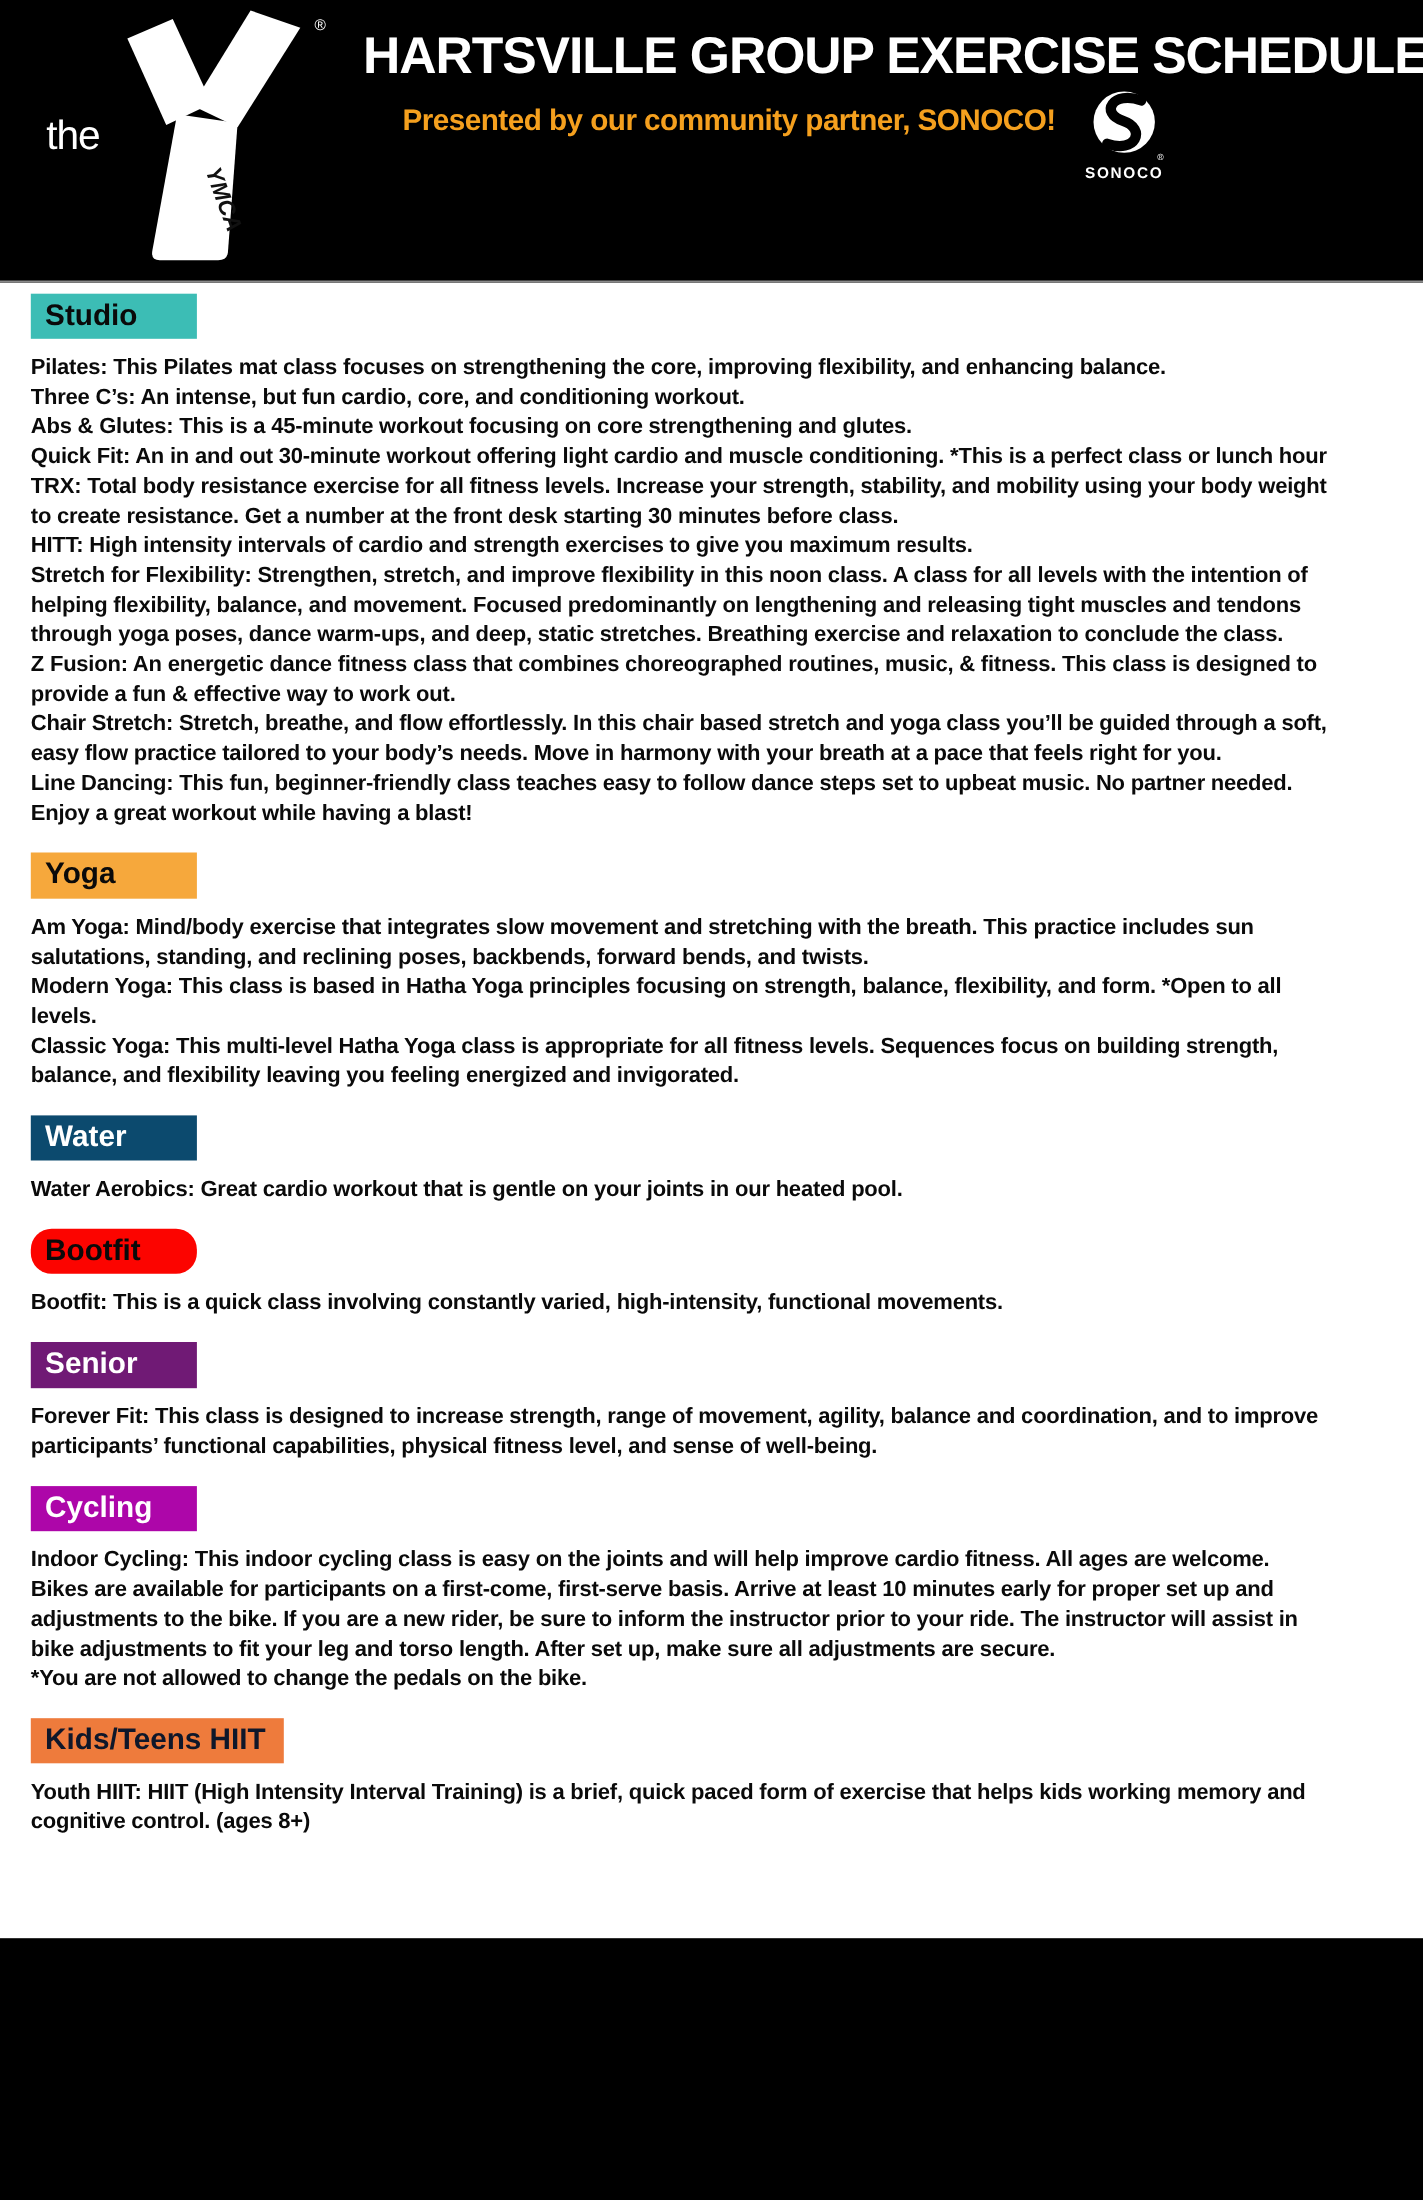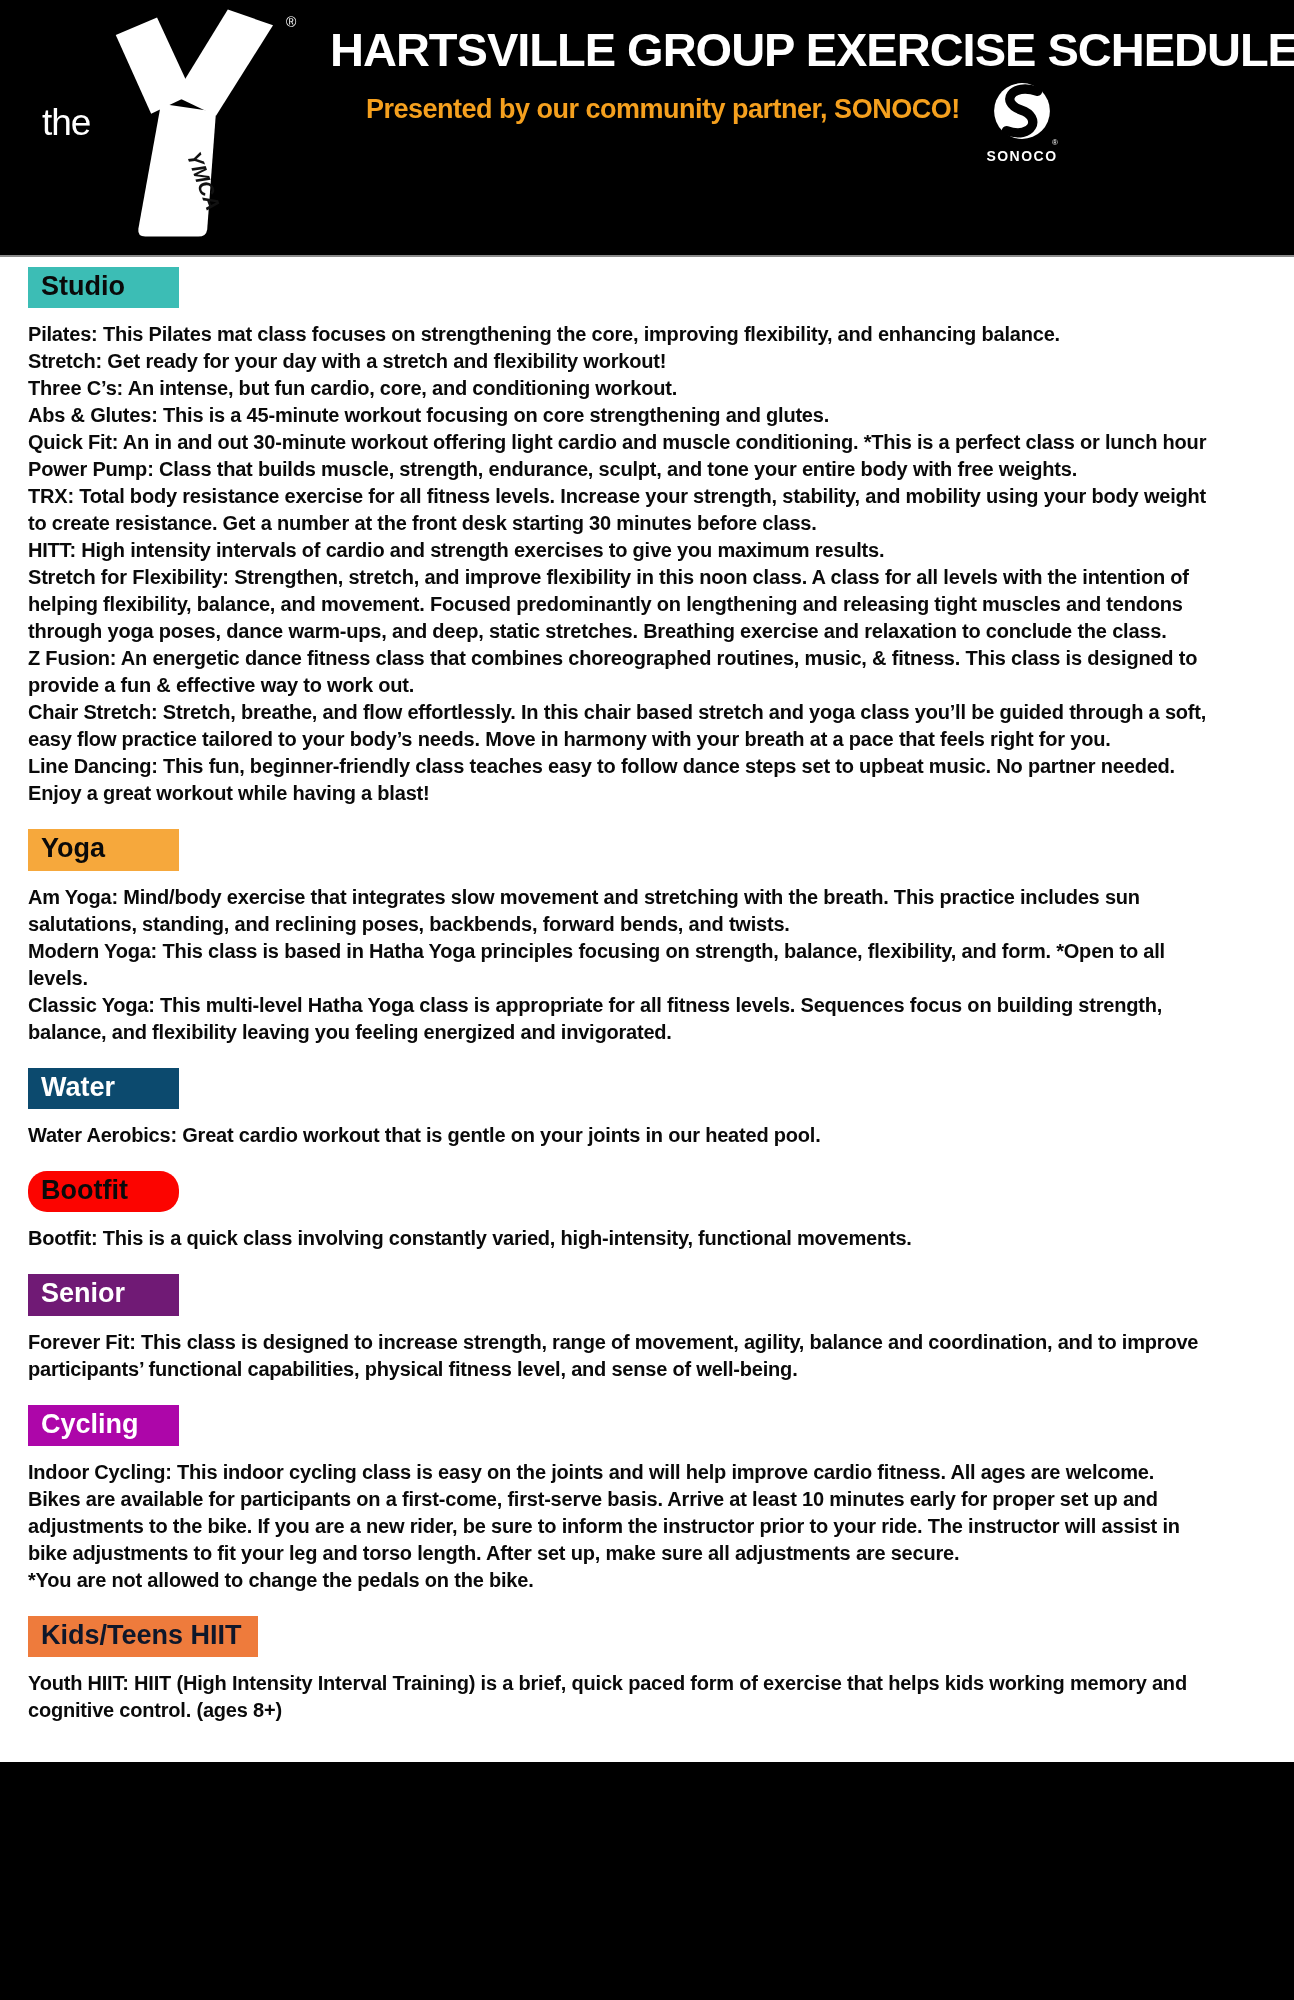--- a/index.html
+++ b/index.html
@@ -106,25 +106,23 @@
       <span class="sonoco-reg">®</span>
       <span class="sonoco-name">SONOCO</span>
     </div>
   </header>
 
   <main class="content">
 
     <section class="sec">
       <h2 class="sec-h" style="background-color: rgb(60, 189, 181); color: rgb(10, 10, 10);">Studio</h2>
       <p class="body-p">Pilates: This Pilates mat class focuses on strengthening the core, improving flexibility, and enhancing balance.</p>
-      <p class="body-p">Stretch: Get ready for your day with a stretch and flexibility workout!</p>
       <p class="body-p">Three C’s: An intense, but fun cardio, core, and conditioning workout.</p>
       <p class="body-p">Abs &amp; Glutes: This is a 45-minute workout focusing on core strengthening and glutes.</p>
       <p class="body-p">Quick Fit: An in and out 30-minute workout offering light cardio and muscle conditioning. *This is a perfect class or lunch hour</p>
-      <p class="body-p">Power Pump: Class that builds muscle, strength, endurance, sculpt, and tone your entire body with free weights.</p>
       <p class="body-p">TRX: Total body resistance exercise for all fitness levels. Increase your strength, stability, and mobility using your body weight to create resistance. Get a number at the front desk starting 30 minutes before class.</p>
       <p class="body-p">HITT: High intensity intervals of cardio and strength exercises to give you maximum results.</p>
       <p class="body-p">Stretch for Flexibility: Strengthen, stretch, and improve flexibility in this noon class. A class for all levels with the intention of helping flexibility, balance, and movement. Focused predominantly on lengthening and releasing tight muscles and tendons through yoga poses, dance warm-ups, and deep, static stretches. Breathing exercise and relaxation to conclude the class.</p>
       <p class="body-p">Z Fusion: An energetic dance fitness class that combines choreographed routines, music, &amp; fitness. This class is designed to provide a fun &amp; effective way to work out.</p>
       <p class="body-p">Chair Stretch: Stretch, breathe, and flow effortlessly. In this chair based stretch and yoga class you’ll be guided through a soft, easy flow practice tailored to your body’s needs. Move in harmony with your breath at a pace that feels right for you.</p>
       <p class="body-p">Line Dancing: This fun, beginner-friendly class teaches easy to follow dance steps set to upbeat music. No partner needed. Enjoy a great workout while having a blast!</p>
     </section>
 
     <section class="sec">
       <h2 class="sec-h" style="background-color: rgb(246, 168, 60); color: rgb(10, 10, 10);">Yoga</h2>

